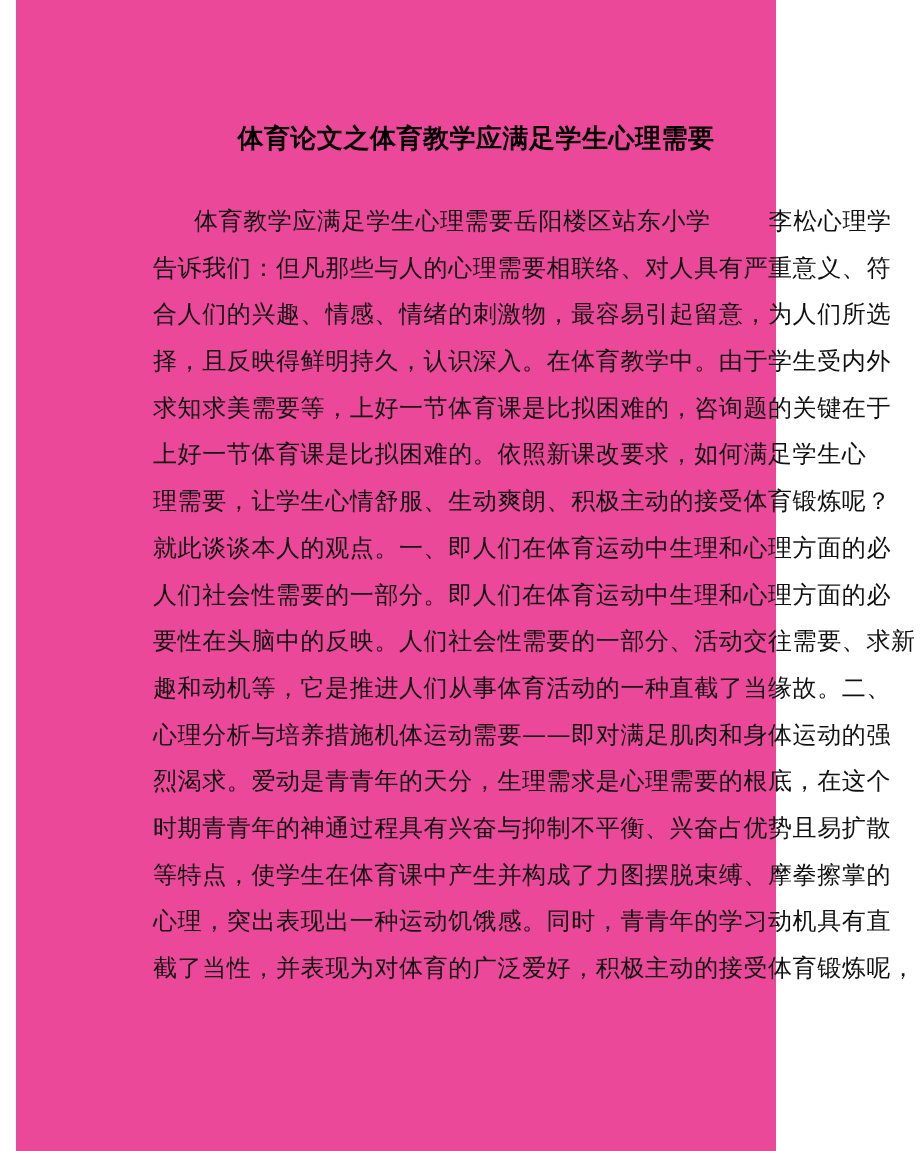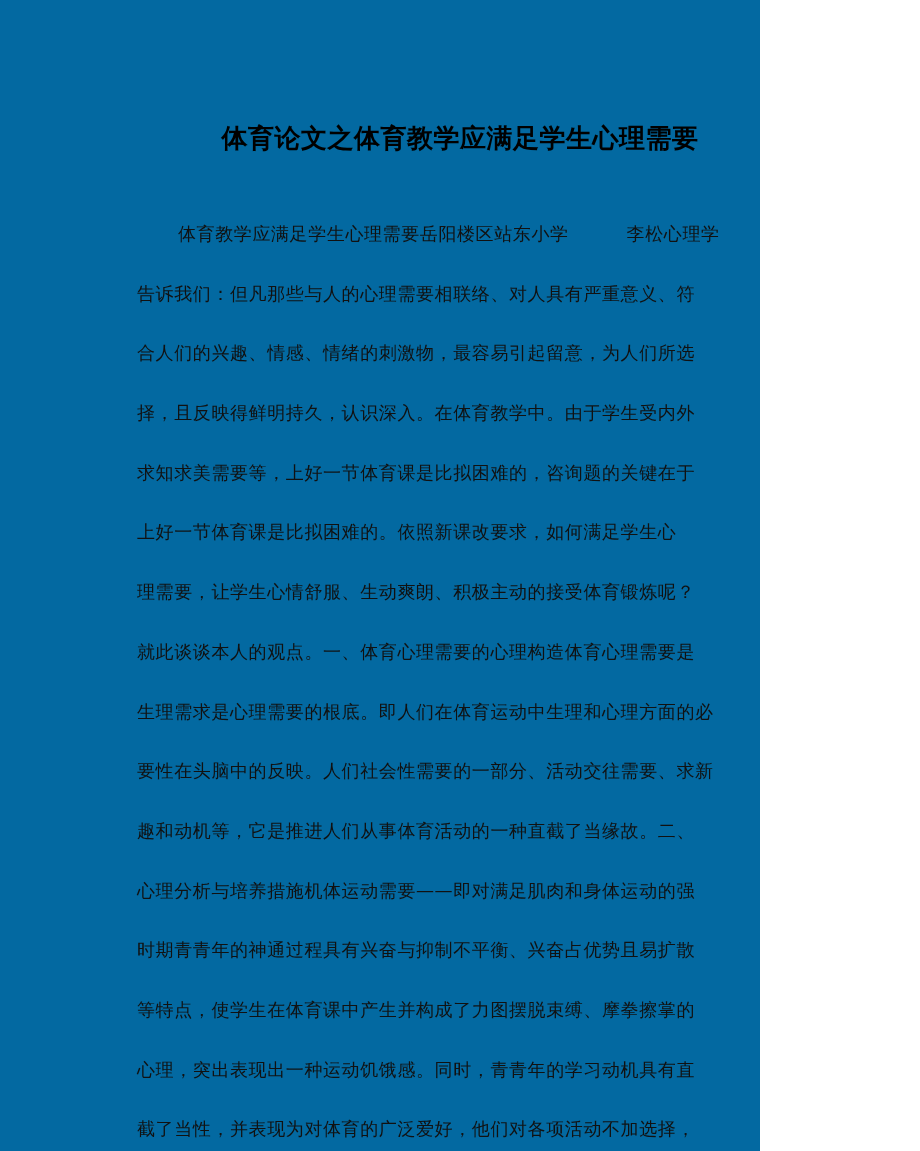--- a/index.html
+++ b/index.html
@@ -10,25 +10,25 @@
   body {
     width: 920px;
     height: 1151px;
     position: relative;
     overflow: hidden;
     font-family: "DejaVu Serif", "Liberation Serif", serif;
     color: #111111;
   }
   .page {
     position: absolute;
-    left: 0;
+    left: 16px;
     top: 0;
     width: 760px;
     height: 1151px;
-    background: #0369a1;
+    background: #ec4899;
   }
   .title {
     position: absolute;
     left: 0;
     top: 121px;
     width: 920px;
     text-align: center;
     font-family: "DejaVu Sans", "Liberation Sans", sans-serif;
     font-weight: bold;
     font-size: 26px;
@@ -39,25 +39,24 @@
   .body {
     position: absolute;
     left: 137px;
     top: 204px;
     width: 660px;
   }
   .line {
     display: block;
     height: 46.7px;
     line-height: 34px;
-    font-size: 18px;
+    font-size: 24px;
     white-space: nowrap;
     letter-spacing: 0.6px;
     color: #111111;
-    margin-top: 13px;
   }
   .line.first {
     padding-left: 41px;
   }
   .gap {
     display: inline-block;
     width: 58px;
   }
 </style>
 </head>
@@ -67,23 +66,24 @@
   <div class="title">体育论文之体育教学应满足学生心理需要</div>
 
   <div class="body">
     <div class="line first"><span>体育教学应满足学生心理需要岳阳楼区站东小学</span><span class="gap"></span><span>李松心理学</span></div>
     <div class="line">告诉我们：但凡那些与人的心理需要相联络、对人具有严重意义、符</div>
     <div class="line">合人们的兴趣、情感、情绪的刺激物，最容易引起留意，为人们所选</div>
     <div class="line">择，且反映得鲜明持久，认识深入。在体育教学中。由于学生受内外</div>
     <div class="line">求知求美需要等，上好一节体育课是比拟困难的，咨询题的关键在于</div>
     <div class="line">上好一节体育课是比拟困难的。依照新课改要求，如何满足学生心</div>
     <div class="line">理需要，让学生心情舒服、生动爽朗、积极主动的接受体育锻炼呢？</div>
-    <div class="line">就此谈谈本人的观点。一、体育心理需要的心理构造体育心理需要是</div>
-    <div class="line">生理需求是心理需要的根底。即人们在体育运动中生理和心理方面的必</div>
+    <div class="line">就此谈谈本人的观点。一、即人们在体育运动中生理和心理方面的必</div>
+    <div class="line">人们社会性需要的一部分。即人们在体育运动中生理和心理方面的必</div>
     <div class="line">要性在头脑中的反映。人们社会性需要的一部分、活动交往需要、求新</div>
     <div class="line">趣和动机等，它是推进人们从事体育活动的一种直截了当缘故。二、</div>
     <div class="line">心理分析与培养措施机体运动需要——即对满足肌肉和身体运动的强</div>
+    <div class="line">烈渴求。爱动是青青年的天分，生理需求是心理需要的根底，在这个</div>
     <div class="line">时期青青年的神通过程具有兴奋与抑制不平衡、兴奋占优势且易扩散</div>
     <div class="line">等特点，使学生在体育课中产生并构成了力图摆脱束缚、摩拳擦掌的</div>
     <div class="line">心理，突出表现出一种运动饥饿感。同时，青青年的学习动机具有直</div>
-    <div class="line">截了当性，并表现为对体育的广泛爱好，他们对各项活动不加选择，</div>
+    <div class="line">截了当性，并表现为对体育的广泛爱好，积极主动的接受体育锻炼呢，</div>
   </div>
 </div>
 
 </body></html>

